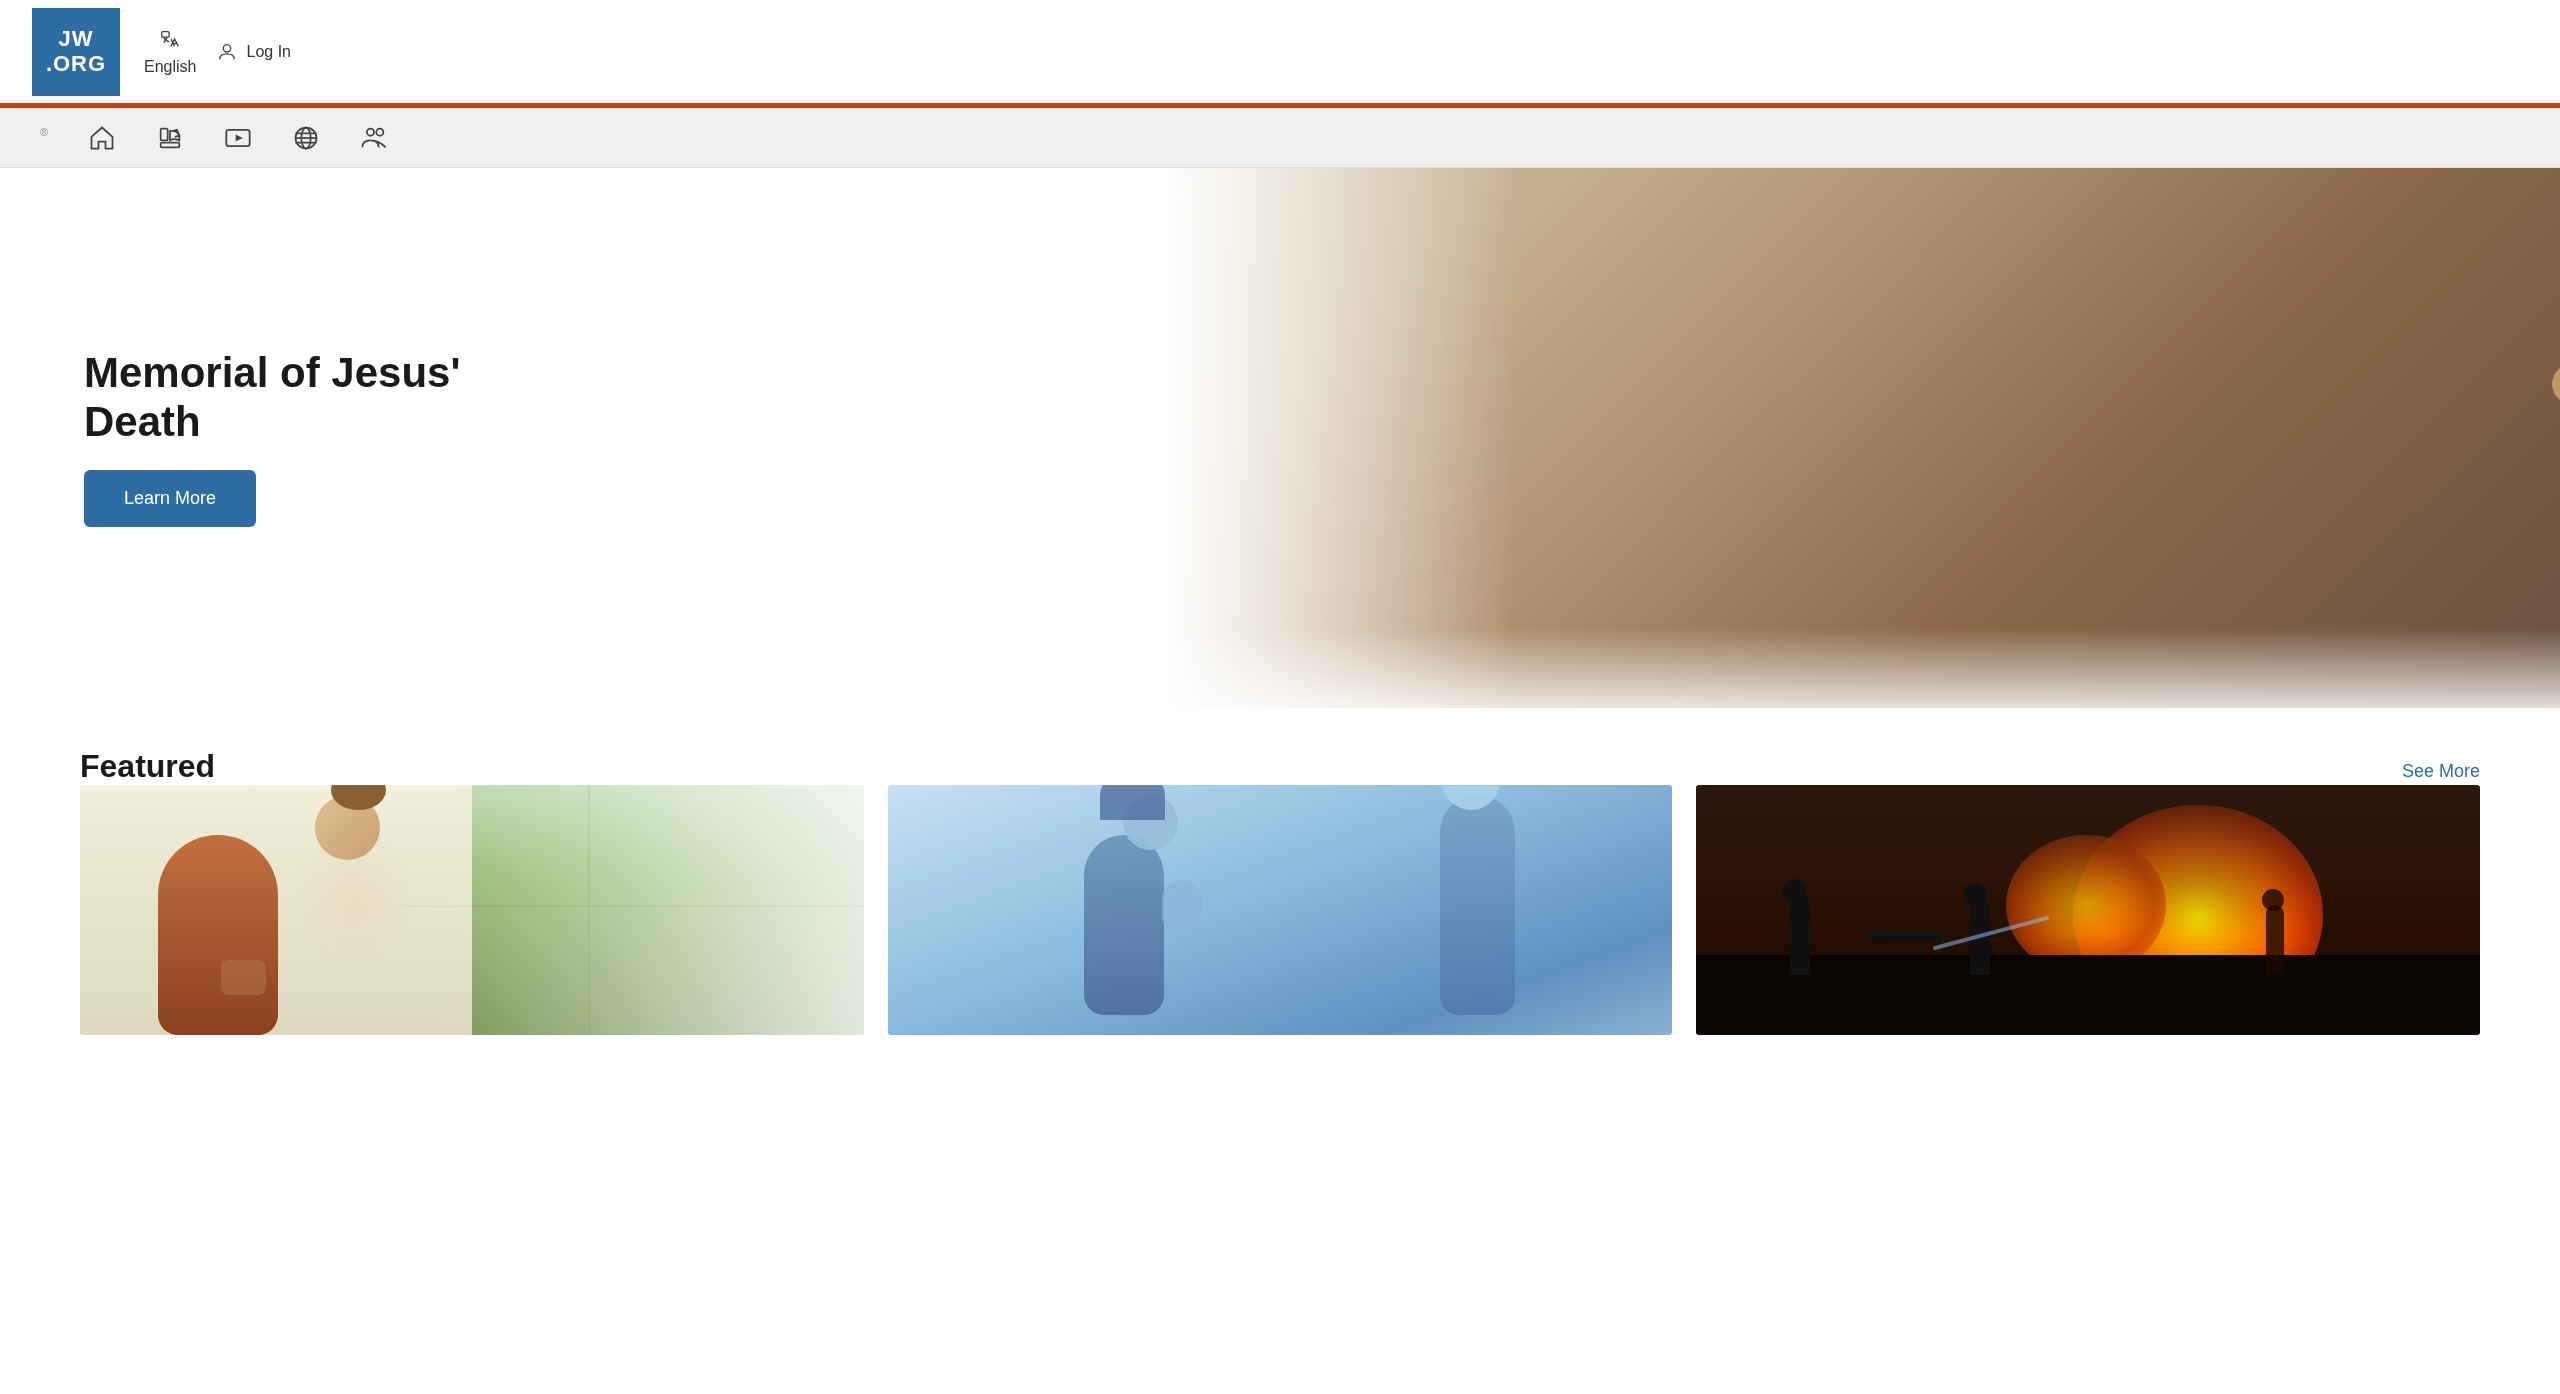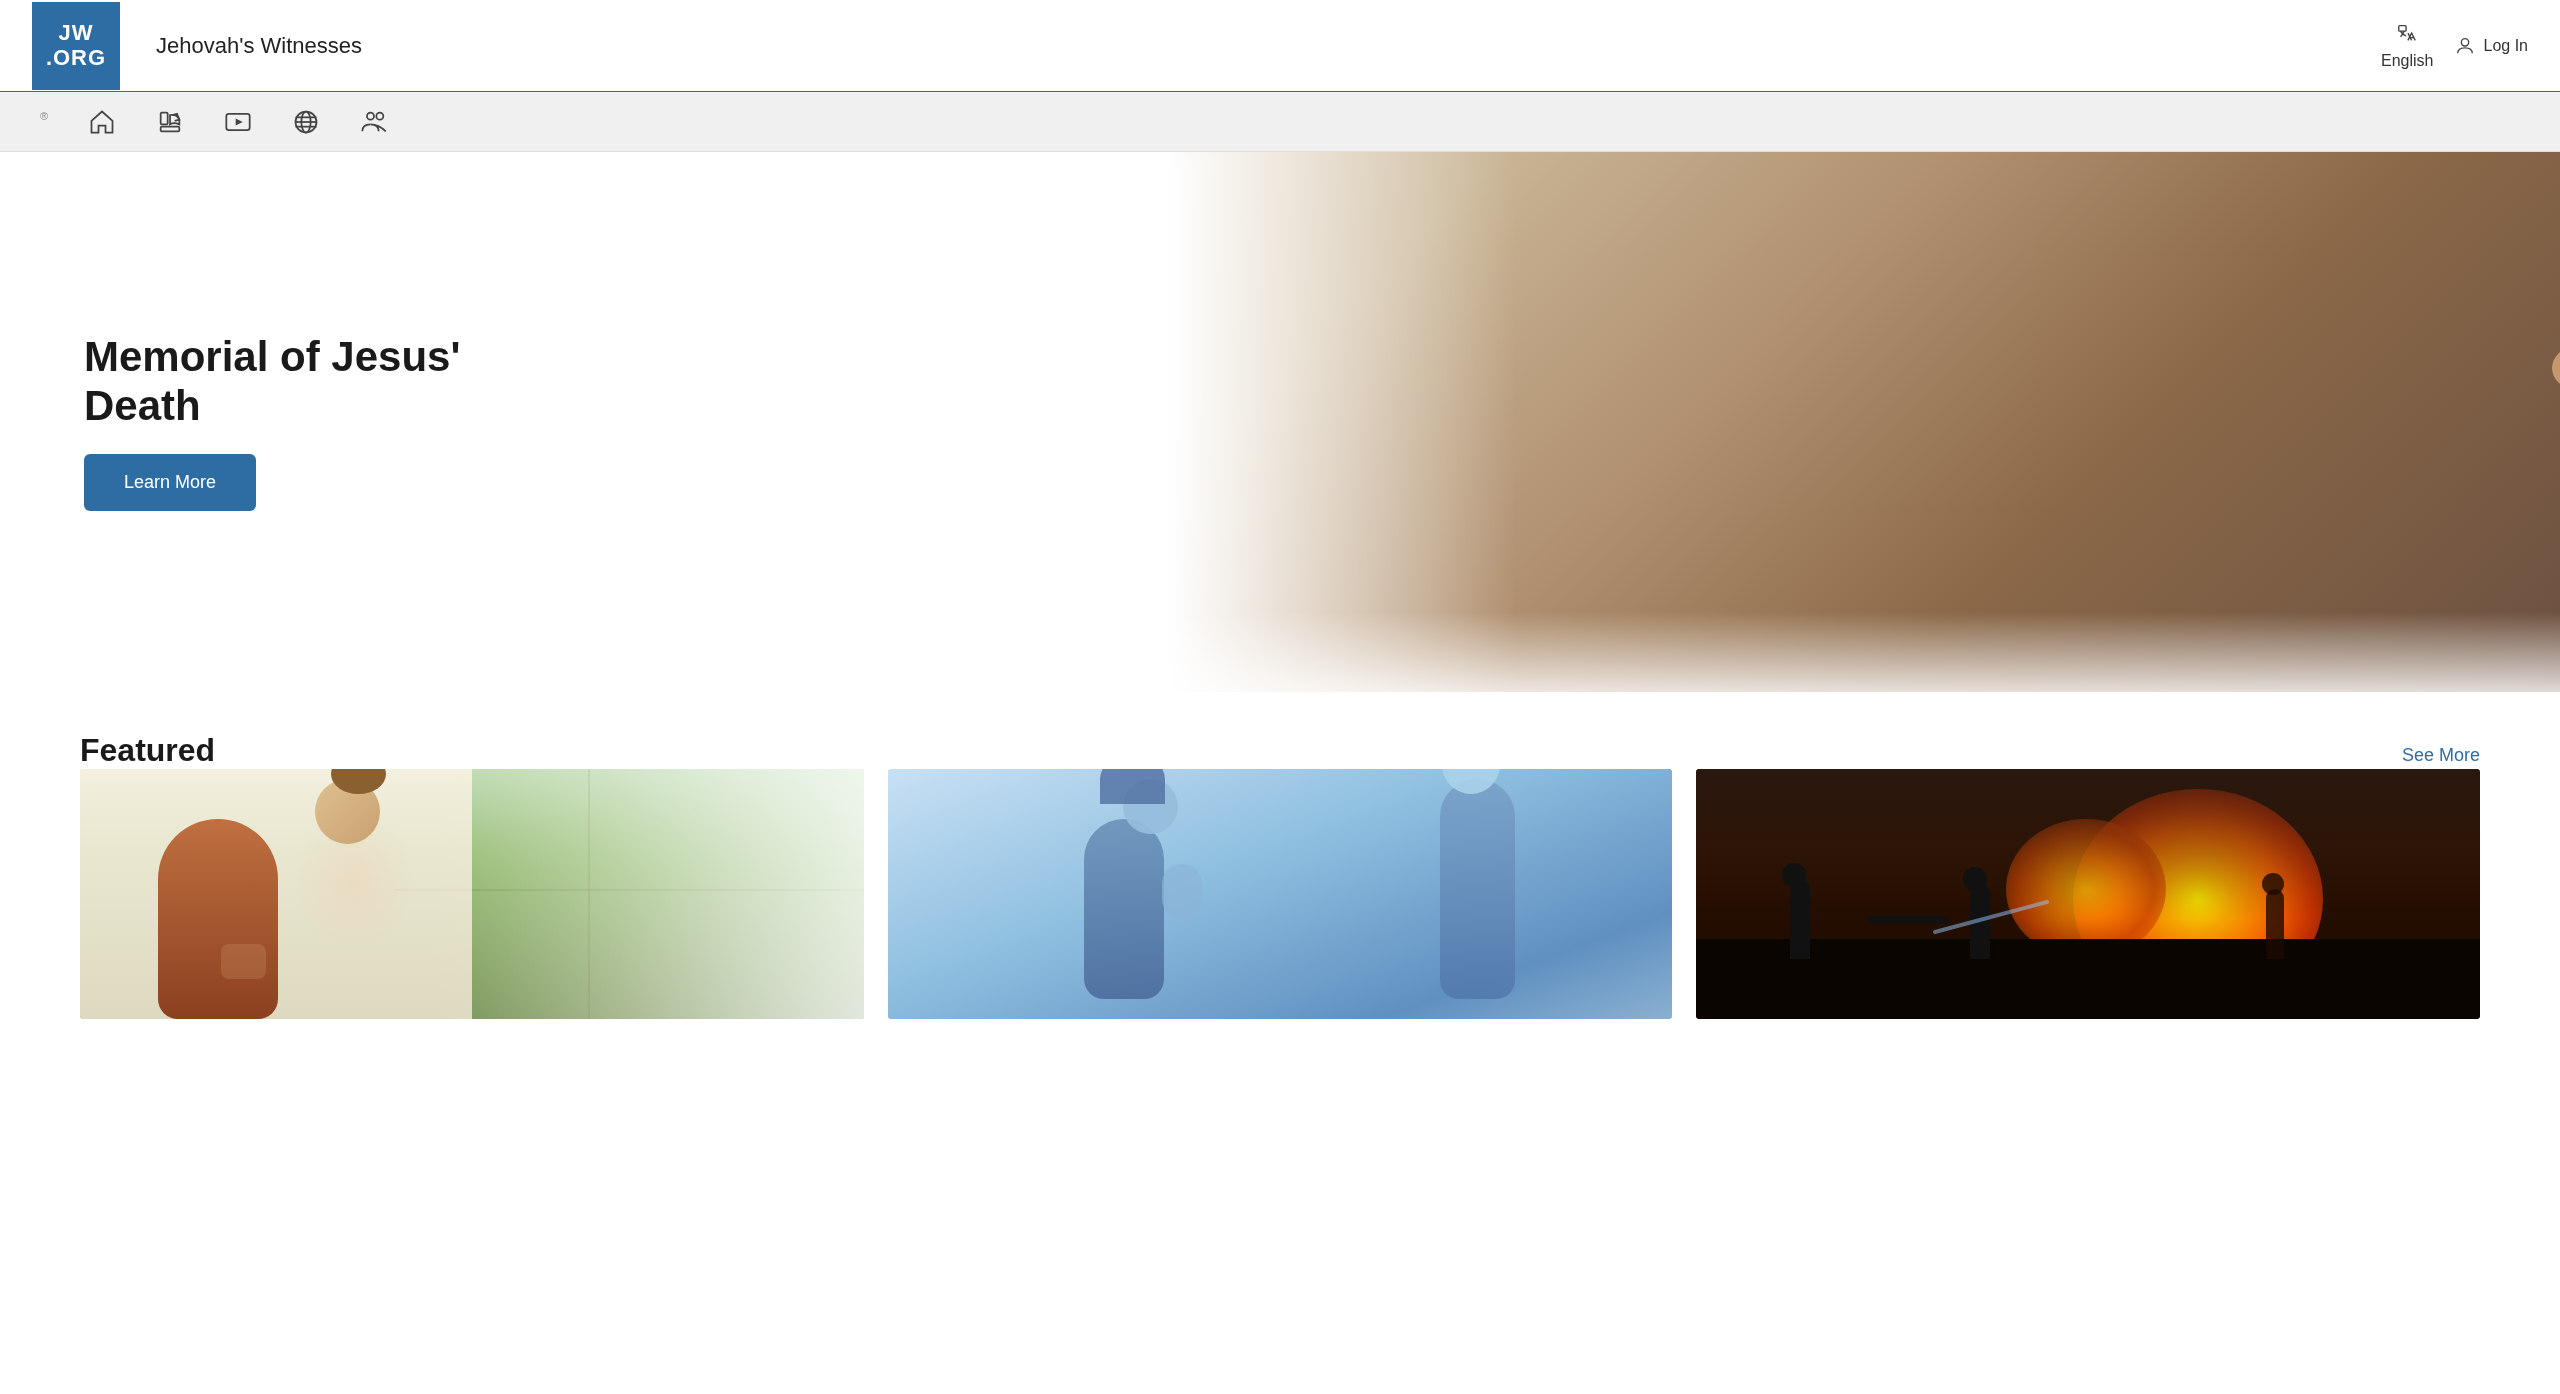--- a/index.html
+++ b/index.html
@@ -2,23 +2,23 @@
 <html><head>
   <meta charset="utf-8">
   <style>
     * { margin: 0; padding: 0; box-sizing: border-box; }
     body { font-family: -apple-system, BlinkMacSystemFont, 'Segoe UI', Arial, sans-serif; background: #fff; color: #222; }
 
     
     .header {
       display: flex;
       align-items: center;
-      height: 92px;
+      height: 108px;
       background: #fff;
-      border-bottom: 1px solid #c2410c;
+      border-bottom: 5px solid #c2410c;
       padding: 0 32px;
       gap: 24px;
     }
     .logo-block {
       display: flex;
       align-items: center;
       justify-content: center;
       width: 88px;
       height: 88px;
       background: #2e6da4;
@@ -304,21 +304,20 @@
 </head>
 <body>
 
 <header class="header">
   <div class="logo-block">
     <div class="logo-text">
       <div>JW</div>
       <div>.ORG</div>
     </div>
   </div>
-  <span class="site-title">Jehovah's Witnesses</span>
   <div class="header-actions">
     <button class="lang-btn">
       <svg class="icon-svg-small" viewBox="0 0 24 24">
         <rect x="3" y="4" width="8" height="6" rx="1"></rect>
         <path d="M5 10 Q7 14 11 15"></path>
         <path d="M9 10 Q7 14 5 16"></path>
         <path d="M13 12 L17 20"></path>
         <path d="M21 20 L17 12 L13 20"></path>
         <line x1="14.5" y1="17" x2="19.5" y2="17"></line>
       </svg>

